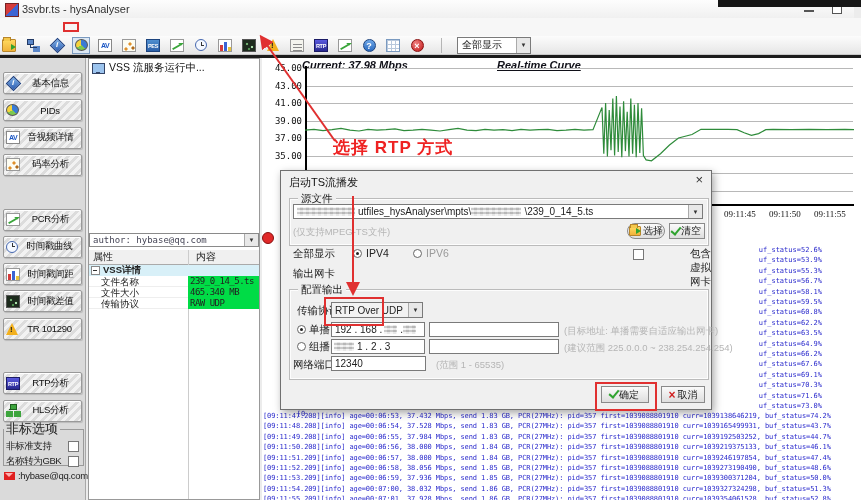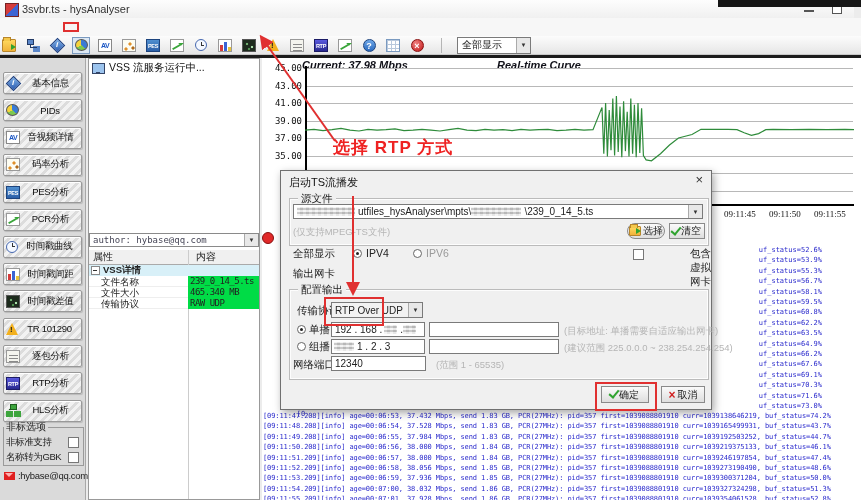--- a/index.html
+++ b/index.html
@@ -30,21 +30,21 @@
   #strip{left:0;top:55px;width:861px;height:3px;background:#1c1c1c;}
   
   #sidebar{left:0;top:58px;width:86px;height:442px;background:#dadada;border-right:1px solid #a8a8a8;box-sizing:border-box;}
   .side-btn{position:absolute;left:3px;top:calc(14px + var(--i) * 27.3px);width:79px;height:22px;
     background:repeating-linear-gradient(135deg,#f2f2f2 0 3px,#dcdcdc 3px 6px);
     border:1px solid #999;border-radius:2px;box-shadow:inset 0 1px #fff,1px 1px 1px rgba(0,0,0,.15);
     display:flex;align-items:center;padding:0 2px;box-sizing:border-box;gap:2px;}
   .side-btn .icon{width:14px;height:13px;flex:none;position:relative;box-sizing:border-box;}
   .side-label{font-size:9.5px;color:#111;flex:1;text-align:center;white-space:nowrap;letter-spacing:-0.3px;}
   #side-options{left:3px;top:420px;width:79px;height:44px;border:1px solid #9a9a9a;}
-  #side-options legend{font-size:10px;padding:0 2px;margin-top:41px;}
+  #side-options legend{font-size:13px;padding:0 2px;margin-top:41px;}
   .opt-row{display:flex;align-items:center;justify-content:space-between;padding:2px 4px 0 2px;}
   .opt-label{font-size:9.5px;letter-spacing:-0.4px;}
   .checkbox{width:9px;height:9px;border:1px solid #777;background:#fff;flex:none;}
   #contact-row{left:4px;top:470px;display:flex;align-items:center;gap:3px;}
   #contact-row .txt{font-size:9.5px;color:#222;letter-spacing:-0.3px;}
   [data-name="mail-icon"]{width:11px;height:8px;background:#e02020;position:relative;display:inline-block;}
   [data-name="mail-icon"]::after{content:"";position:absolute;left:1px;top:1px;border-left:4.5px solid transparent;border-right:4.5px solid transparent;border-top:4px solid #ffb0b0;}
   
   #midpanel{left:88px;top:58px;width:172px;height:442px;background:#fff;border:1px solid #999;box-sizing:border-box;}
   #tree-item{left:92px;top:61px;display:flex;align-items:center;gap:4px;}
@@ -237,47 +237,39 @@
         <span class="side-label">PIDs</span>
       </div>
       <div class="side-btn" data-name="sidebar-item-av-details" style="--i: 2;">
         <span class="icon" data-name="av-icon"></span>
         <span class="side-label">音视频详情</span>
       </div>
       <div class="side-btn" data-name="sidebar-item-bitrate" style="--i: 3;">
         <span class="icon" data-name="scatter-icon"></span>
         <span class="side-label">码率分析</span>
       </div>
-      <div class="side-btn" data-name="sidebar-item-pes" style="--i: 4;">
-        <span class="icon" data-name="pes-icon"></span>
-        <span class="side-label">PES分析</span>
-      </div>
       <div class="side-btn" data-name="sidebar-item-pcr" style="--i: 5;">
         <span class="icon" data-name="pcr-chart-icon"></span>
         <span class="side-label">PCR分析</span>
       </div>
       <div class="side-btn" data-name="sidebar-item-timestamp-curve" style="--i: 6;">
         <span class="icon" data-name="clock-icon"></span>
         <span class="side-label">时间戳曲线</span>
       </div>
       <div class="side-btn" data-name="sidebar-item-timestamp-interval" style="--i: 7;">
         <span class="icon" data-name="bars-icon"></span>
         <span class="side-label">时间戳间距</span>
       </div>
       <div class="side-btn" data-name="sidebar-item-timestamp-diff" style="--i: 8;">
         <span class="icon" data-name="image-icon"></span>
         <span class="side-label">时间戳差值</span>
       </div>
       <div class="side-btn" data-name="sidebar-item-tr101290" style="--i: 9;">
         <span class="icon" data-name="warning-icon"></span>
         <span class="side-label">TR 101290</span>
-      </div>
-      <div class="side-btn" data-name="sidebar-item-packet-analysis" style="--i: 10;">
-        <span class="icon" data-name="notes-icon"></span>
-        <span class="side-label">逐包分析</span>
       </div>
       <div class="side-btn" data-name="sidebar-item-rtp" style="--i: 11;">
         <span class="icon" data-name="rtp-icon"></span>
         <span class="side-label">RTP分析</span>
       </div>
       <div class="side-btn" data-name="sidebar-item-hls" style="--i: 12;">
         <span class="icon" data-name="network-icon"></span>
         <span class="side-label">HLS分析</span>
       </div>
     </div>
@@ -326,21 +318,21 @@
         <span class="pvalue">465.340 MB</span>
       </div>
       <div class="prop-row" data-name="table-row" style="--i: 2;">
         <span class="plabel">传输协议</span>
         <span class="pvalue">RAW UDP</span>
       </div>
     </div>
 
   <div class="abs" id="rightpanel" data-name="realtime-chart-panel"></div>
   <div class="abs chart-title" style="left:302px;top:59px;" data-name="chart-current-label">Current: 37.98 Mbps</div>
-  <div class="abs chart-title" style="left:497px;top:59px;" data-name="chart-title">Real-time Curve</div>
+  <div class="abs chart-title" style="left:497px;top:59px;text-decoration:underline;" data-name="chart-title">Real-time Curve</div>
   <div class="abs gridline" style="top:68px;" data-name="gridline"></div>
   <div class="abs gridline" style="top:85.5px;" data-name="gridline"></div>
   <div class="abs gridline" style="top:103px;" data-name="gridline"></div>
   <div class="abs gridline" style="top:120.5px;" data-name="gridline"></div>
   <div class="abs gridline" style="top:138px;" data-name="gridline"></div>
   <div class="abs gridline" style="top:155.5px;" data-name="gridline"></div>
   <div class="abs gridline" style="top:173px;" data-name="gridline"></div>
   <div class="abs gridline" style="top:190.5px;" data-name="gridline"></div>
   <div class="abs ytick" style="top:63px;" data-name="y-tick">45.00</div>
   <div class="abs ytick" style="top:80.5px;" data-name="y-tick">43.00</div>

